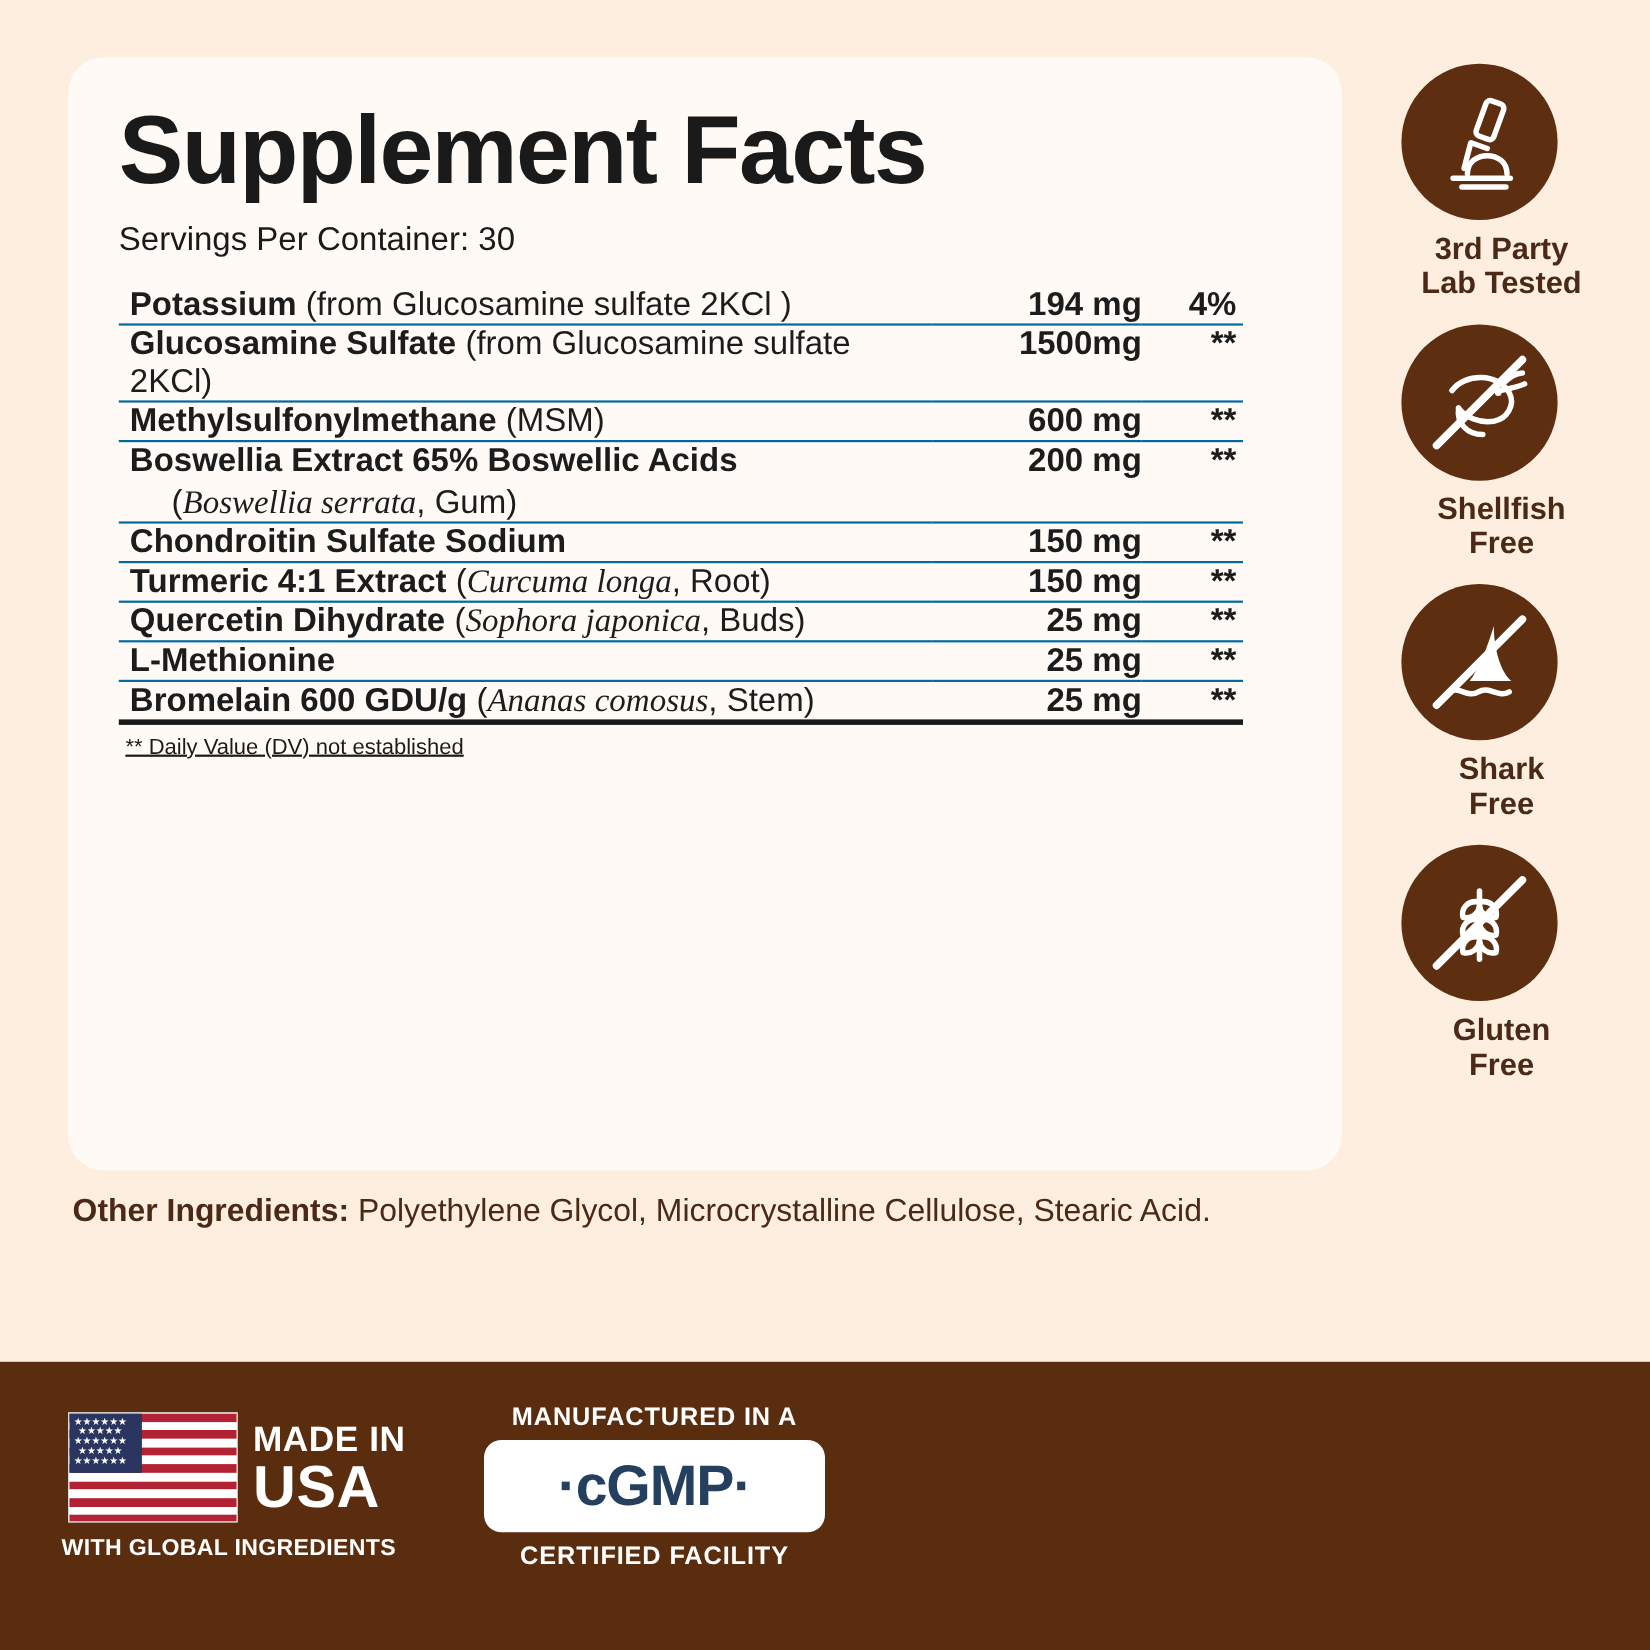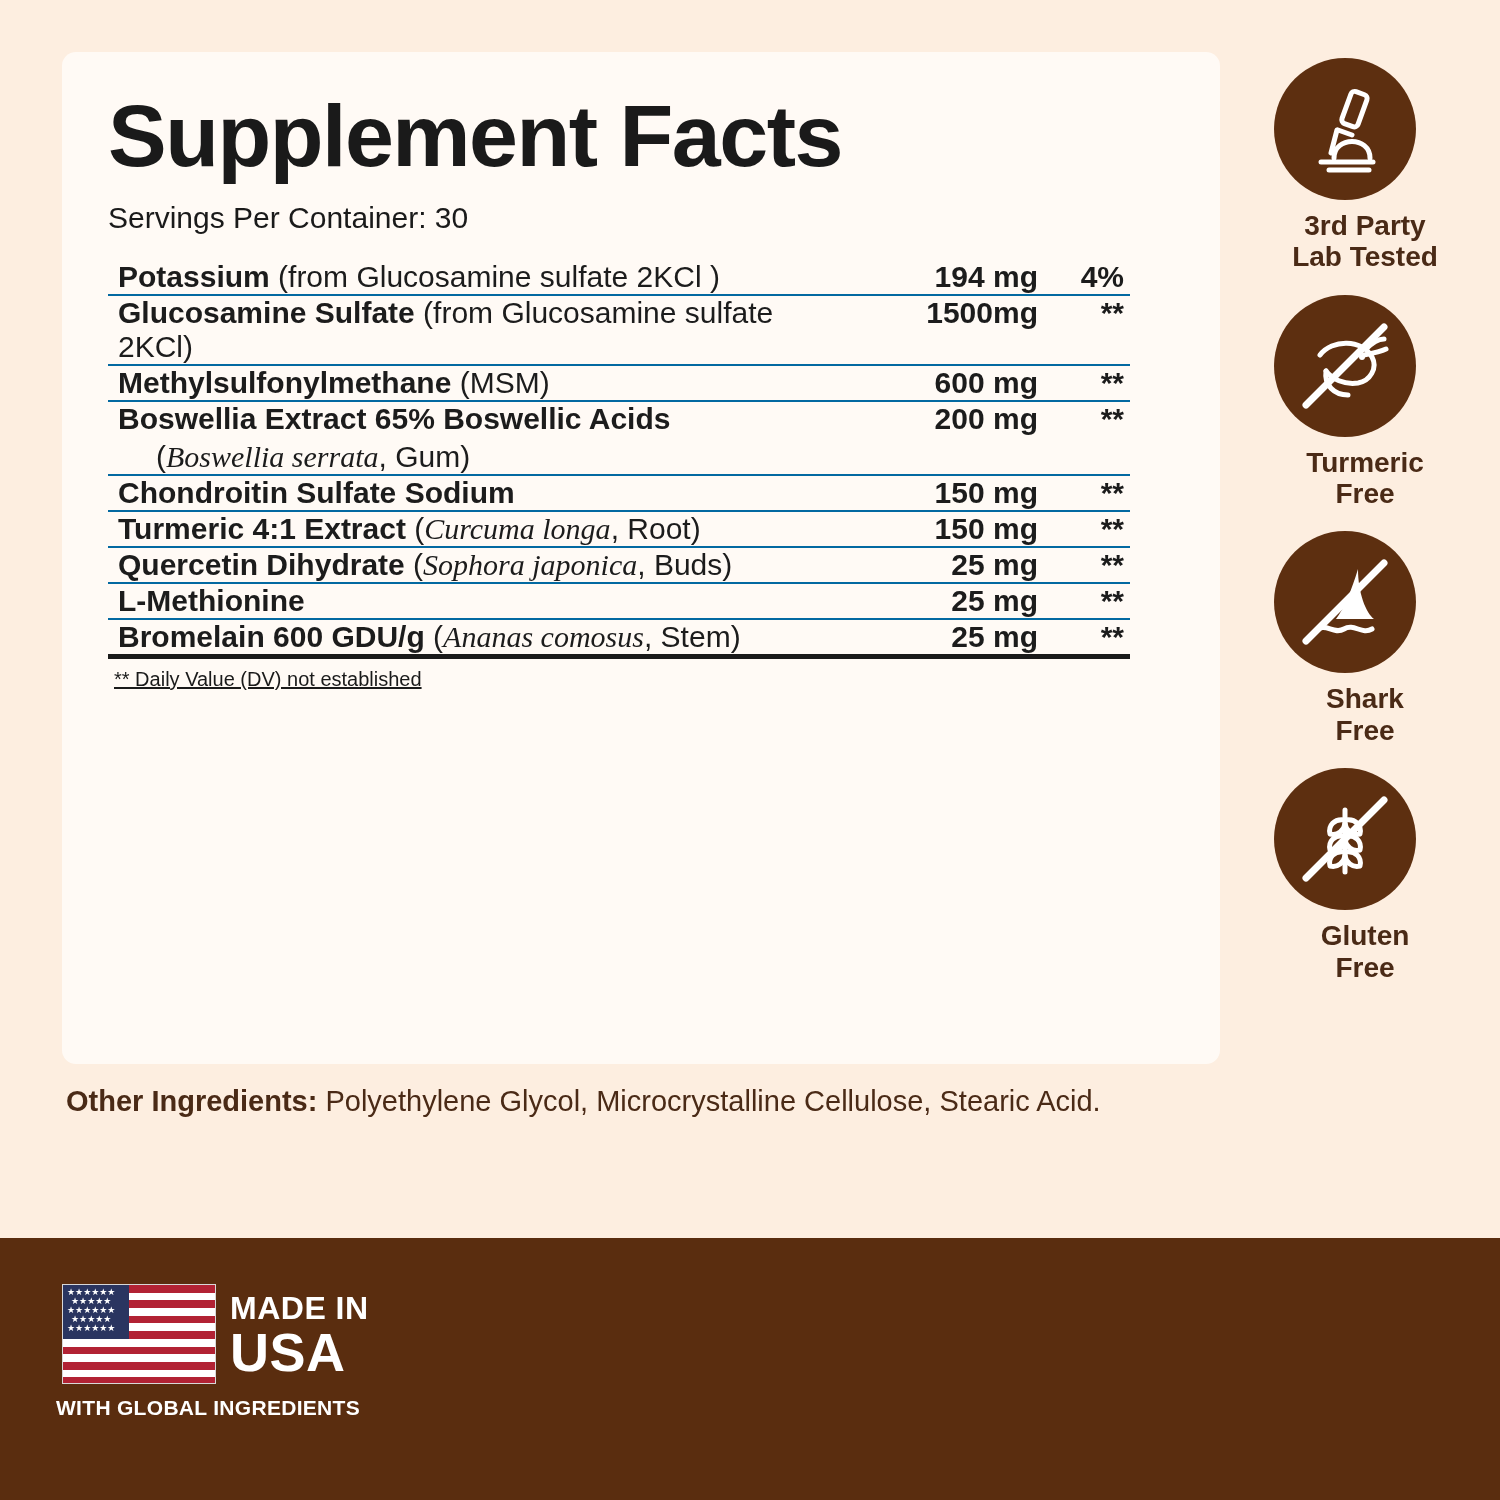--- a/index.html
+++ b/index.html
@@ -12,21 +12,21 @@
     overflow: hidden;
     position: relative;
   }
 
   
   .panel {
     position: absolute;
     left: 62px; top: 52px;
     width: 1158px; height: 1012px;
     background: #fffaf5;
-    border-radius: 14px;
+    border-radius: 32px;
   }
   .panel-inner {
     position: absolute;
     left: 46px; top: 38px;
     right: 44px;
   }
   .sf-title {
     font-size: 88px;
     font-weight: bold;
     letter-spacing: -1.5px;
@@ -317,21 +317,21 @@
           <path d="M46 60 C58 44, 88 44, 98 62 C104 73, 96 86, 84 88 C70 90, 58 84, 52 76"></path>
           <path d="M52 76 C50 90, 60 100, 74 100"></path>
           <path d="M92 54 C100 46, 106 44, 110 44"></path>
           <path d="M90 60 C100 58, 108 56, 112 54"></path>
           <circle cx="88" cy="62" r="3" fill="#ffffff" stroke="none"></circle>
         </g>
         <line x1="32" y1="110" x2="110" y2="32" stroke="#ffffff" stroke-width="7" stroke-linecap="round"></line>
       </svg>
     </div>
     <div class="badge-label">
-      <div>Turmeric</div>
+      <div>Shellfish</div>
       <div>Free</div>
     </div>
   </div>
 
   <div class="badge">
     <div class="badge-circle">
       <svg width="142" height="142" viewBox="0 0 142 142">
         <path d="M84 38 C84 62, 92 82, 100 88 L62 88 C70 78, 78 58, 84 38 Z" fill="#ffffff"></path>
         <path d="M44 98 C52 92, 60 104, 70 98 C80 92, 88 104, 98 98" stroke="#ffffff" stroke-width="5" fill="none" stroke-linecap="round"></path>
         <line x1="32" y1="110" x2="110" y2="32" stroke="#ffffff" stroke-width="7" stroke-linecap="round"></line>
@@ -391,15 +391,20 @@
         <div class="st" style="left:4px;top:39px;">★★★★★★</div>
       </div>
     </div>
     <div class="madein">
       <div class="l1">MADE IN</div>
       <div class="l2">USA</div>
     </div>
   </div>
   <div class="usa-sub">WITH GLOBAL INGREDIENTS</div>
 
+  <div class="cgmp-block">
+    <div class="cgmp-top">MANUFACTURED IN A</div>
+    <div class="cgmp-pill">·cGMP·</div>
+    <div class="cgmp-bot">CERTIFIED FACILITY</div>
+  </div>
 
 
 </div>
 
 </body></html>

